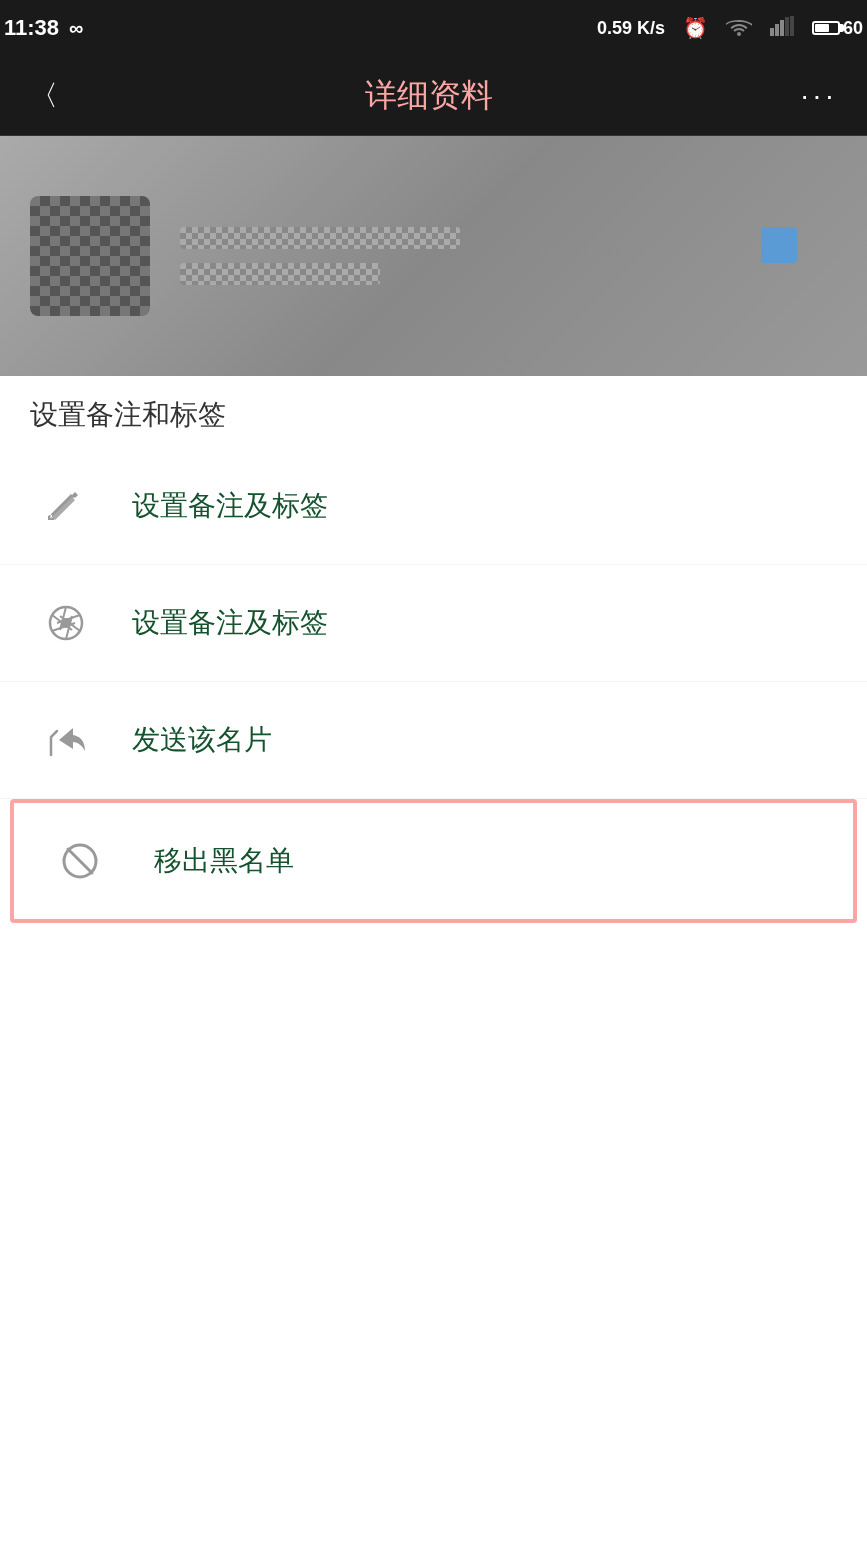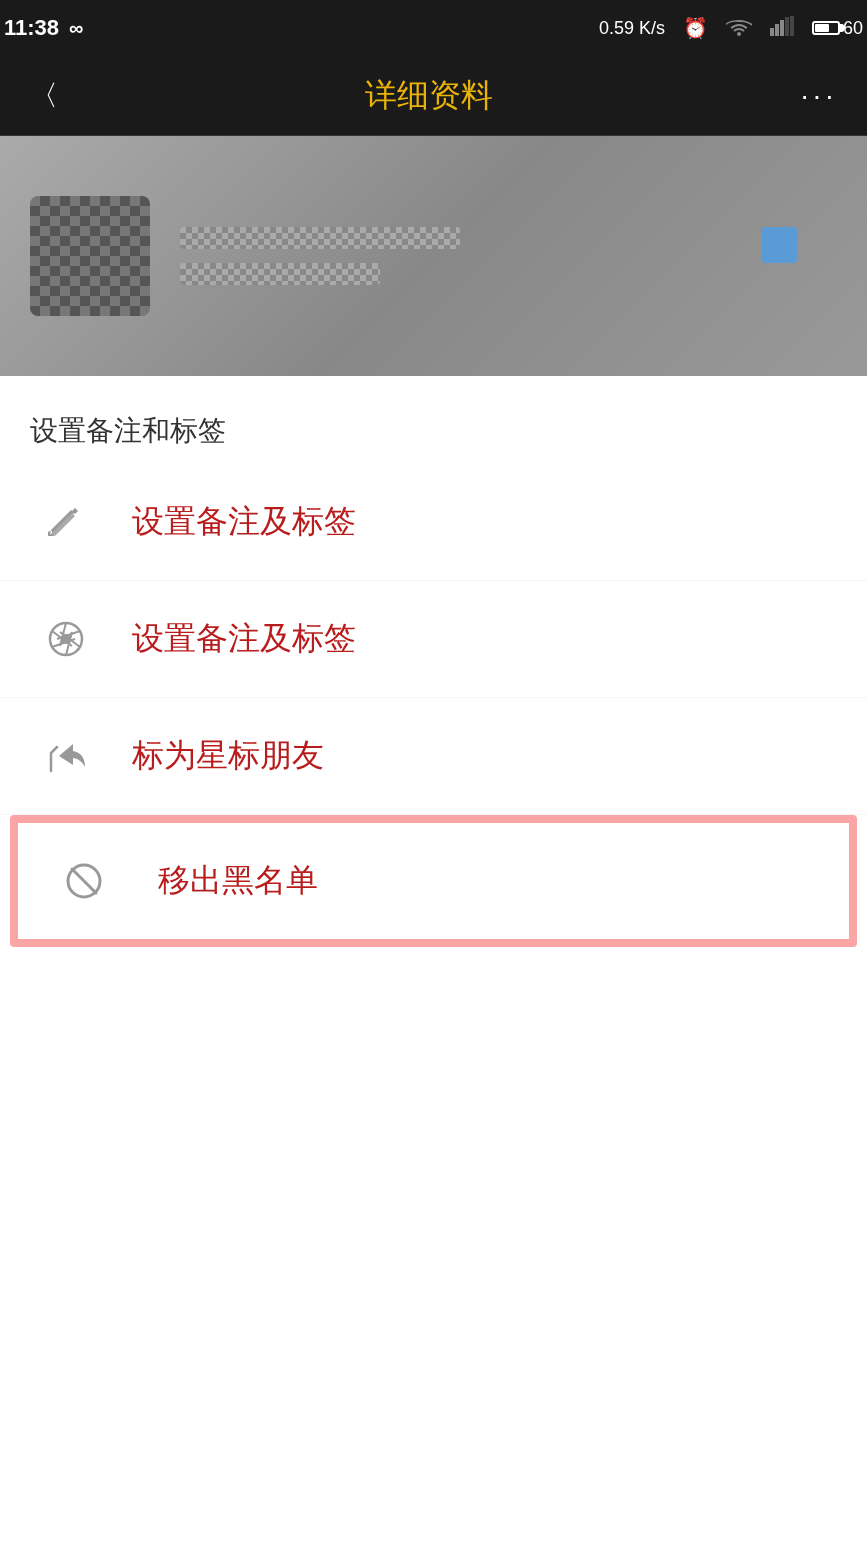--- a/index.html
+++ b/index.html
@@ -29,35 +29,36 @@
       align-items: center;
       gap: 10px;
       font-size: 22px;
       font-weight: 600;
     }
     .status-right {
       display: flex;
       align-items: center;
       gap: 18px;
       font-size: 18px;
+      font-weight: bold;
     }
 
     
     .header {
       width: 100%;
       height: 80px;
       background: #1a1a1a;
       display: flex;
       align-items: center;
       justify-content: space-between;
       padding: 0 30px;
       border-bottom: 1px solid #333;
     }
     .header-title {
-      color: #eab308;
+      color: #fca5a5;
       font-size: 32px;
       font-weight: 500;
     }
     .header-back {
       color: #fff;
       font-size: 28px;
       cursor: pointer;
     }
     .header-more {
       color: #fff;
@@ -123,57 +124,57 @@
       height: 36px;
       background: #5b9bd5;
       border-radius: 4px;
       position: absolute;
       right: 40px;
       top: 0;
     }
 
     
     .section-label {
-      padding: 36px 30px 14px 30px;
+      padding: 20px 30px 14px 30px;
       font-size: 28px;
       color: #333;
       background: #fff;
     }
 
     
     .menu-list {
       background: #fff;
       width: 100%;
     }
     .menu-item {
       display: flex;
       align-items: center;
       padding: 32px 40px;
       gap: 40px;
       cursor: pointer;
       border-bottom: 1px solid #f5f5f5;
       position: relative;
     }
     .menu-item-highlighted {
-      border: 8px solid #fca5a5;
+      border: 4px solid #fca5a5;
       margin: 0 10px;
       border-radius: 4px;
       gap: 48px;
     }
     .menu-icon {
       width: 52px;
       height: 52px;
       display: flex;
       align-items: center;
       justify-content: center;
       flex-shrink: 0;
     }
     .menu-label {
-      font-size: 32px;
-      color: #b91c1c;
+      font-size: 28px;
+      color: #14532d;
     }
 
     
     svg {
       fill: #888;
     }
 
     
     .battery-icon {
       display: inline-block;
@@ -293,21 +294,21 @@
     <span class="menu-label">设置备注及标签</span>
   </div>
 
   <div class="menu-item">
     <div class="menu-icon">
       <svg width="46" height="46" viewBox="0 0 46 46">
         <path d="M16 23l14-12v7c6 1 12 5 12 16-3-6-8-9-12-9v7L16 23z" fill="#999"></path>
         <path d="M8 38V20l6-6" fill="none" stroke="#999" stroke-width="2.5" stroke-linecap="round"></path>
       </svg>
     </div>
-    <span class="menu-label">标为星标朋友</span>
+    <span class="menu-label">发送该名片</span>
   </div>
 
 
   <div class="menu-item menu-item-highlighted">
     <div class="menu-icon">
       <svg width="46" height="46" viewBox="0 0 46 46">
         <circle cx="23" cy="23" r="16" fill="none" stroke="#999" stroke-width="3"></circle>
         <line x1="11" y1="11" x2="35" y2="35" stroke="#999" stroke-width="3" stroke-linecap="round"></line>
       </svg>
     </div>

